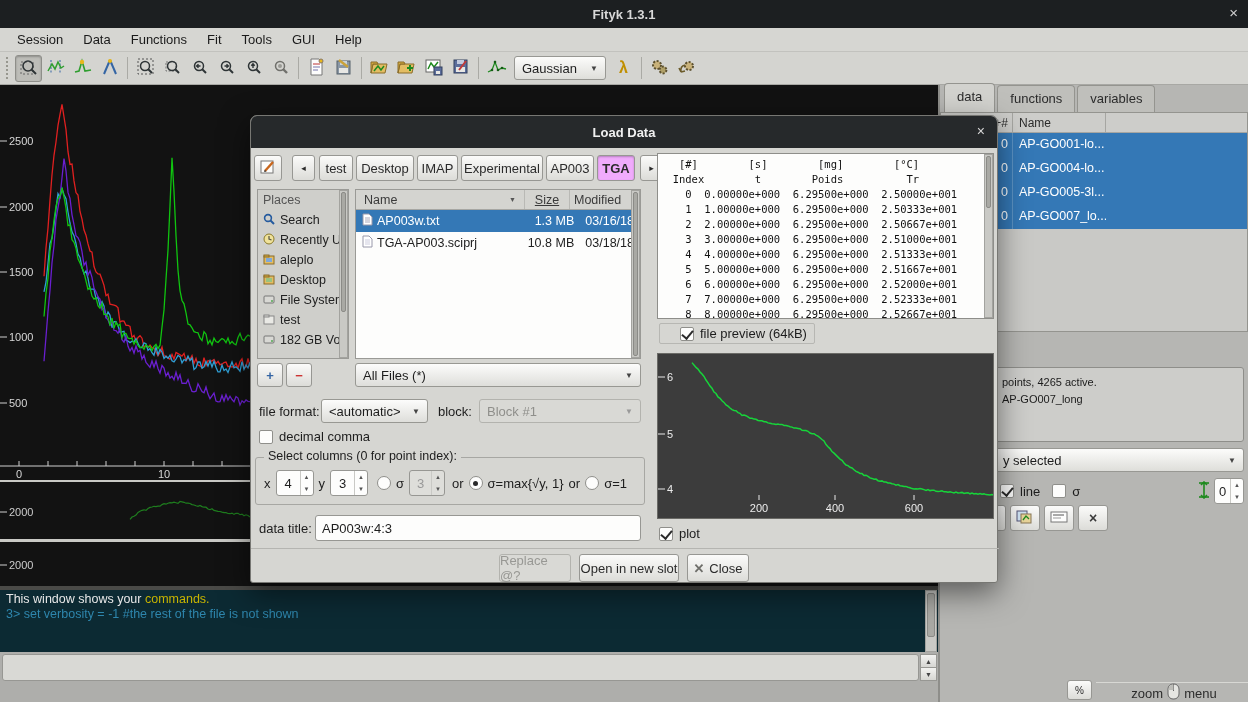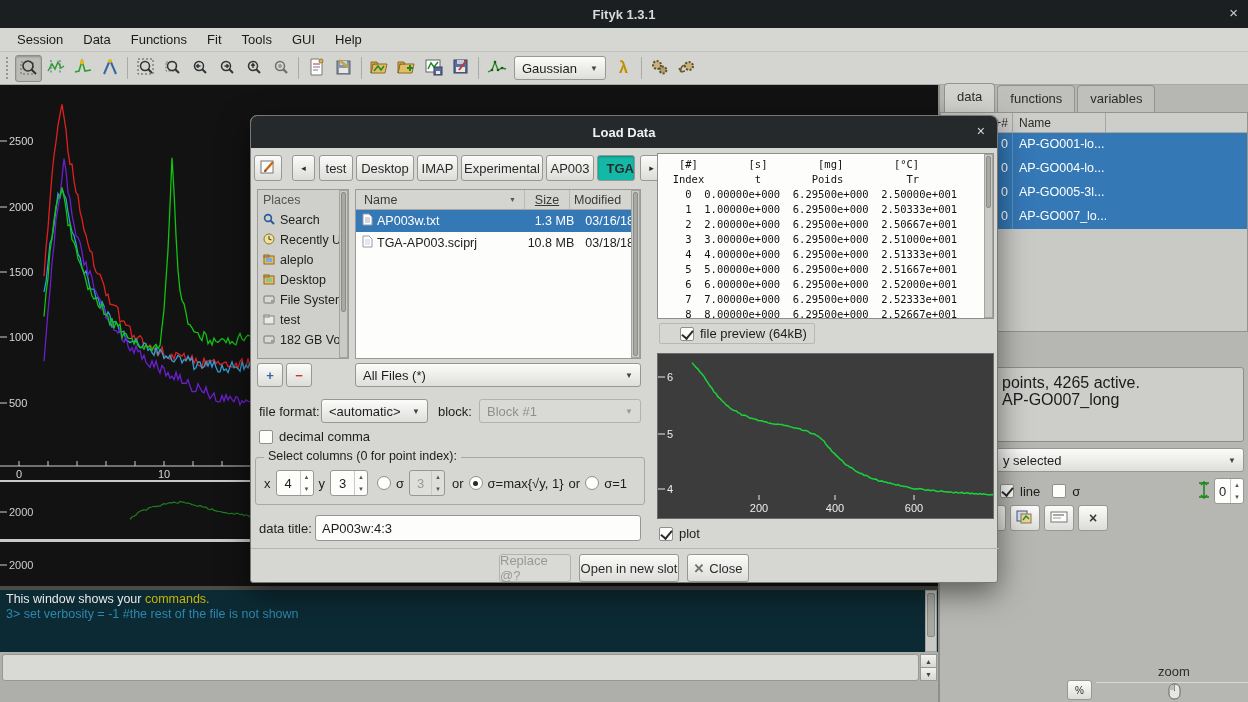--- a/index.html
+++ b/index.html
@@ -55,21 +55,21 @@
     border-radius:4px 4px 0 0; margin-right:2px; color:#2b2b2b; }
   .tab.active { background:#d2d2ce; padding-bottom:8px; }
   .rlist { position:absolute; left:0; top:27px; width:308px; height:220px; background:#c9c9c6; border:1px solid #94948f; }
   .rlist .hdr { height:20px; background:#cdcdca; border-bottom:1px solid #a6a6a2; display:flex; font-size:12px; color:#2b2b2b; }
   .rlist .hdr .c1 { width:72px; padding:3px 4px; border-right:1px solid #a6a6a2; text-align:right; }
   .rlist .hdr .c2 { width:93px; padding:3px 6px; border-right:1px solid #a6a6a2; }
   .rrow { height:24px; display:flex; background:#3478b6; color:#fff; font-size:12.5px; }
   .rrow .n { width:72px; text-align:right; padding:4px 4px; border-right:1px solid #5b92c4; }
   .rrow .nm { width:93px; padding:4px 6px; white-space:nowrap; overflow:hidden; }
   .infobox { position:absolute; left:4px; top:282px; width:300px; height:75px; background:#cdcdca;
-    border:1px solid #8e8e8a; border-radius:3px; padding:6px 6px 6px 57px; font-size:16px; color:#1b1b1b; line-height:17px; }
+    border:1px solid #8e8e8a; border-radius:3px; padding:6px 6px 6px 57px; font-size:11px; color:#1b1b1b; line-height:17px; }
   .rcombo { position:absolute; left:4px; top:363px; width:300px; height:24px; }
   .rcombo .txt { padding-left:51px; }
   .rcheckrow { position:absolute; left:4px; top:393px; width:300px; height:26px; display:flex; align-items:center; }
   .rbtnrow { position:absolute; left:40px; top:420px; display:flex; gap:4px; }
   .sqbtn { width:30px; height:26px; background:linear-gradient(#fbfbfa,#dcdcd8); border:1px solid #979793;
     border-radius:3px; display:flex; align-items:center; justify-content:center; color:#444; }
 
   
   .checkbox { width:14px; height:14px; background:#fdfdfc; border:1px solid #8f8f8b; border-radius:2px; position:relative; flex:none; }
   .checkbox.on::after { content:""; position:absolute; left:3px; top:0px; width:5px; height:9px;
@@ -81,21 +81,21 @@
   
   .dialog { left:250px; top:115px; width:748px; height:468px; background:#d6d6d2;
     border:1px solid #77777300; border:1px solid #777773; border-radius:7px 7px 3px 3px;
     box-shadow:0 10px 30px rgba(0,0,0,.5); z-index:50; }
   .dlg-title { position:absolute; left:0; top:0; width:746px; height:32px; background:#26292b;
     border-radius:6px 6px 0 0; display:flex; align-items:center; justify-content:center; }
   .dlg-title .t { color:#f0f0f0; font-weight:bold; }
   .dlg-title .close { position:absolute; right:12px; top:7px; color:#d8d8d8; font-size:14px; }
   .pbtn { background:linear-gradient(#fbfbfa,#dcdcd8); border:1px solid #979793; border-radius:3px;
     display:flex; align-items:center; justify-content:center; color:#2b2b2b; }
-  .pbtn.pressed { background:#14b8a6; box-shadow:inset 0 1px 2px rgba(0,0,0,.25);justify-content:flex-end; }
+  .pbtn.pressed { background:#f0abfc; box-shadow:inset 0 1px 2px rgba(0,0,0,.25); }
   .pbtn.disabled { color:#98989400; color:#989894; background:#d9d9d5; border-color:#b3b3ae; }
   .panelbox { background:#cfcfcb; border:1px solid #9a9a96; }
   .places-item { height:20px; display:flex; align-items:center; gap:5px; padding-left:5px; font-size:12.5px; color:#222; white-space:nowrap; overflow:hidden; }
   .flist-hdr { height:20px; display:flex; background:#d4d4d0; border-bottom:1px solid #a6a6a2; color:#3a3a3a; font-size:12.5px; }
   .frow { height:22px; display:flex; align-items:center; font-size:12.5px; color:#222; }
   .frow.sel { background:#3478b6; color:#fff; }
   .fieldset { border:1px solid #a7a7a3; border-radius:3px; position:relative; }
   .fieldset .legend { position:absolute; top:-9px; left:8px; background:#d6d6d2; padding:0 4px; font-size:12.5px; }
   .spinbox { background:#fdfdfc; border:1px solid #979793; border-radius:3px; display:flex; }
   .spinbox .val { flex:1; display:flex; align-items:center; justify-content:center; }
@@ -418,21 +418,21 @@
             </svg></span>
         </div>
       <div class="sqbtn" style="font-weight:bold; font-size:14px; color:#3a3a3a;">×</div>
     </div>
   </div>
 
   <div class="abs pbtn" style="left:1067px; top:680px; width:25px; height:20px; font-size:10px;">
     <span>%</span>
   </div>
   <div class="abs statusline" style="left:1096px; top:682px; width:152px; height:1px;"></div>
-  <div class="abs" style="left:1100px; top:684px; width:148px; height:18px; display:flex; align-items:center; justify-content:center; gap:4px; color:#2c2c2c;flex-direction:column;">
+  <div class="abs" style="left:1100px; top:684px; width:148px; height:18px; display:flex; align-items:center; justify-content:center; gap:4px; color:#2c2c2c;">
     <span>zoom</span>
     <span><svg width="13" height="17">
           <rect x="1" y="1" width="11" height="15" rx="5" fill="#e6e6e2" stroke="#666"></rect>
           <line x1="6.5" y1="1" x2="6.5" y2="8" stroke="#666"></line>
           <path d="M1.5 7 L6.5 7 L6.5 1.5 Q1.5 2 1.5 7 Z" fill="#bdbdb8"></path>
         </svg></span>
     <span>menu</span>
   </div>
 
   <div class="abs dialog">

